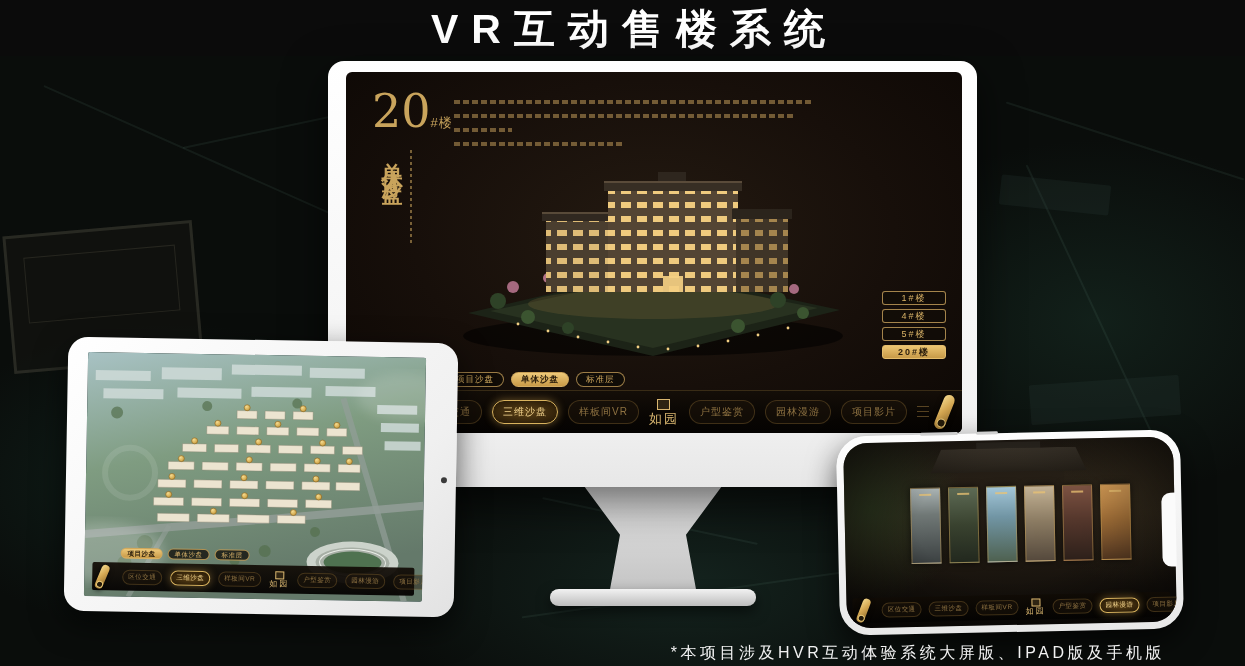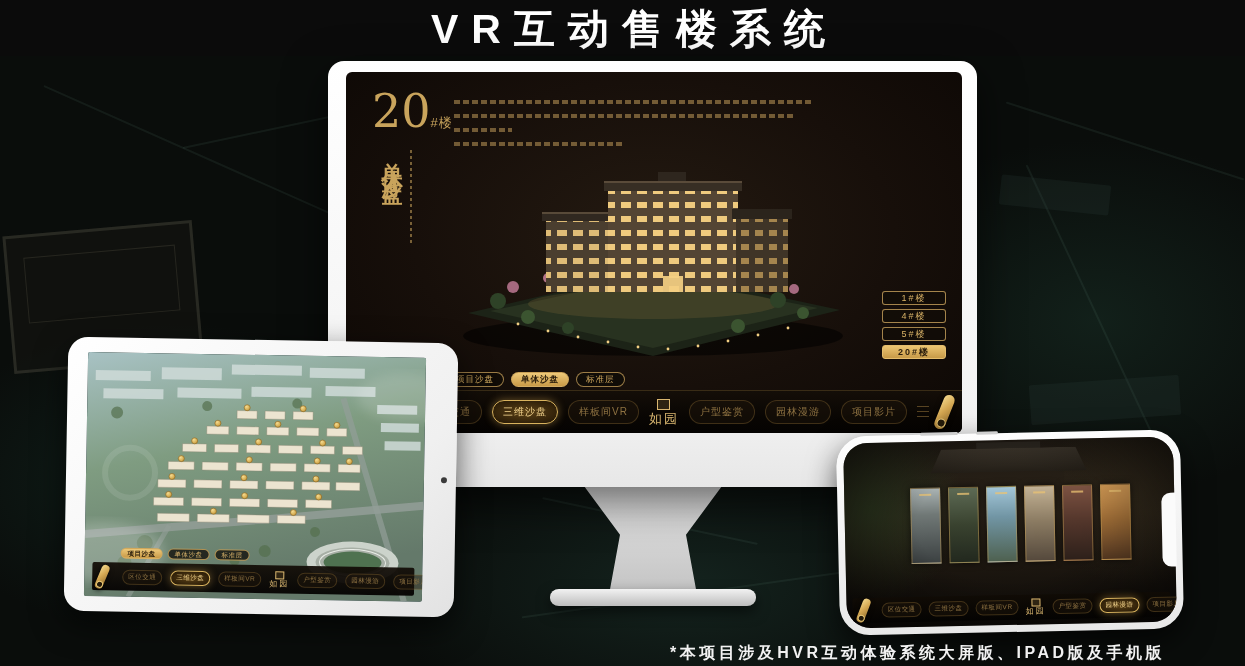--- a/index.html
+++ b/index.html
@@ -157,21 +157,21 @@
   .pp6 { left:256px; background:linear-gradient(180deg,#d29a55 0%,#9a6a35 45%,#583a22 100%); }
   .ph-nav { position:absolute; left:6px; right:6px; bottom:5px; height:25px;
     background:linear-gradient(180deg,rgba(16,11,5,.92),rgba(4,3,2,.96));
     display:flex; align-items:center; gap:7px; padding:0 7px; border-radius:3px; }
   .ph-nav .nav-item { font-size:6.5px; padding:2px 5px; border-radius:8px; letter-spacing:.5px; }
   .ph-nav .logo-seal { width:9px; height:8px; margin-bottom:1px; }
   .ph-nav .logo-text { font-size:8px; }
 
   
   .footnote { position:absolute; right:80px; bottom:2px; font-size:16px; letter-spacing:3.5px;
-    color:#f2f2f2; z-index:5;font-weight:bold; }
+    color:#f2f2f2; z-index:5; }
 </style>
 </head>
 <body>
 
 <div class="stage">
 
   <div class="bg-map">
     <div class="map-line ml1"></div>
     <div class="map-line ml2"></div>
     <div class="map-line ml3"></div>

